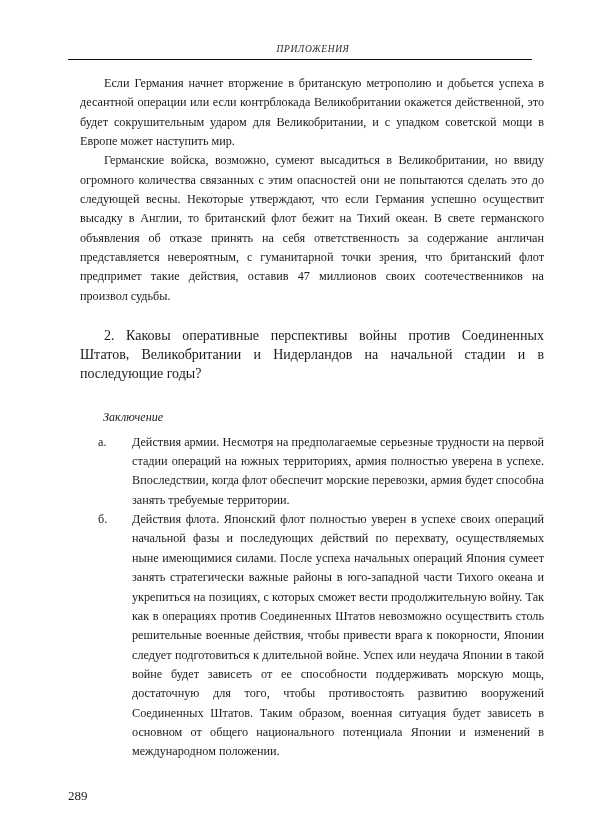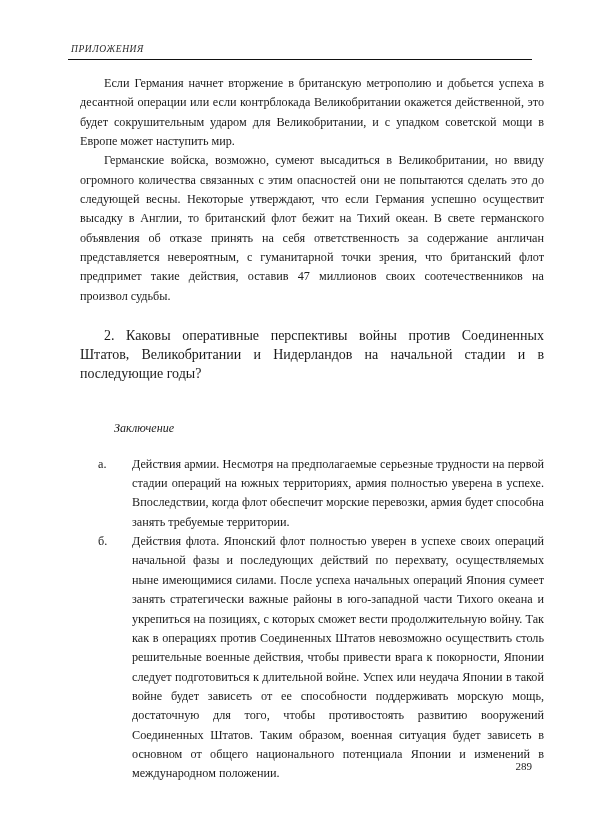--- a/index.html
+++ b/index.html
@@ -25,23 +25,23 @@
     left: 68px;
     top: 0;
     width: 464px;
     height: 830px;
   }
 
   
   .runhead {
     position: absolute;
     top: 44px;
-    left: 3px;
+    left: 13px;
     width: 464px;
-    text-align: left;
+    text-align: center;
     font-style: italic;
     font-variant: small-caps;
     font-size: 9.5px;
     letter-spacing: 0.6px;
     color: #2a2a2a;
   }
   .runhead-rule {
     position: absolute;
     top: 59px;
     left: 0;
@@ -71,21 +71,21 @@
   }
 
   
   p.para.q {
     font-size: 14px;
     line-height: 19.1px;
   }
 
   
   .subhead {
-    margin: 16px;
+    margin: 5px;
     padding-left: 18px;
     font-style: italic;
     font-size: 12.1px;
     line-height: 19.35px;
     font-weight: normal;
     text-align: left;
   }
 
   
   ol.lettered {
@@ -108,24 +108,24 @@
     width: 26px;
     text-align: left;
     font-size: 12.2px;
     line-height: 19.35px;
   }
 
   
   .folio {
     position: absolute;
     left: 0;
-    top: 760px;
+    top: 788px;
     width: 464px;
-    text-align: right;
-    font-size: 11px;
+    text-align: left;
+    font-size: 13px;
     color: #1a1a1a;
   }
 </style>
 </head>
 <body>
 
 <div class="page">
   <div class="content">
 
     <div class="runhead">ПРИЛОЖЕНИЯ</div>

